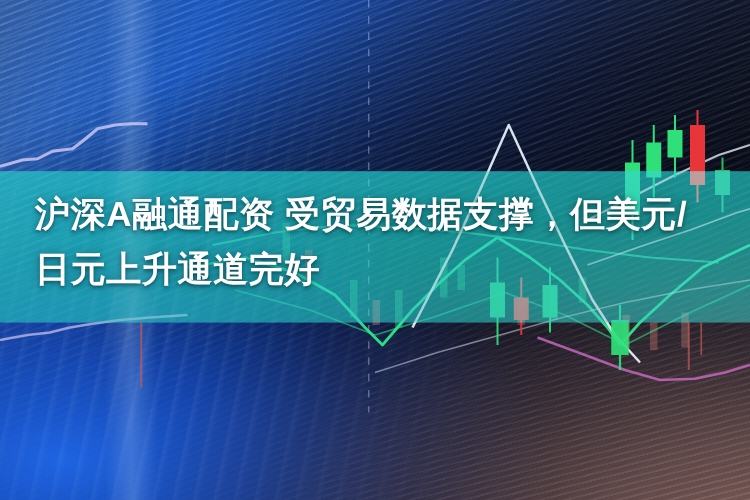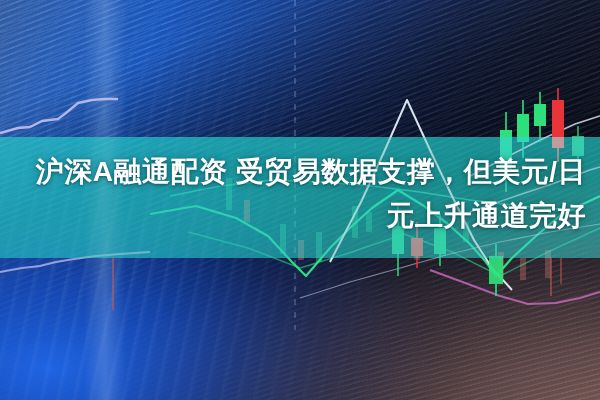--- a/index.html
+++ b/index.html
@@ -134,29 +134,29 @@
       rgba(30,120,120,0.18) 100%);
   }
 
   
   #art{position:absolute;inset:0;}
 
   
   #headline{
     position:absolute;
     left:0;right:0;top:150px;
-    text-align:right;
+    text-align:left;
     color:#ffffff;
     font-size:28px;
     line-height:44px;
     font-weight:700;
     letter-spacing:.5px;
     text-shadow:0 1px 3px rgba(0,40,50,.55),0 0 8px rgba(0,30,40,.35);
     white-space:pre-wrap;
-    padding:0 14px;
+    padding:0 28px;
     box-sizing:border-box;
   }
 </style>
 </head>
 <body>
 
 <div id="banner">
 
   <div class="layer" id="bg-base"></div>
   <div class="layer" id="bg-dark-sweep"></div>

